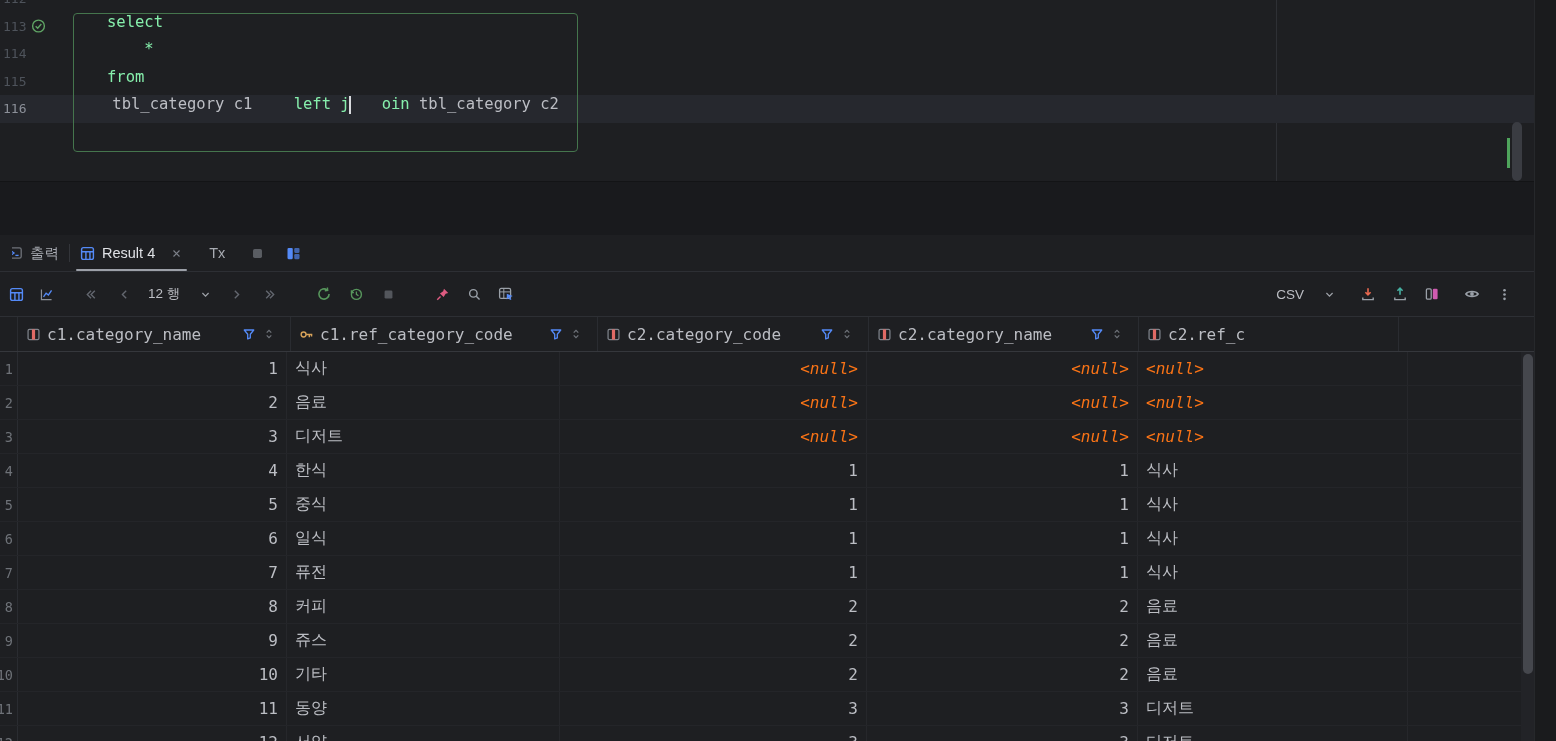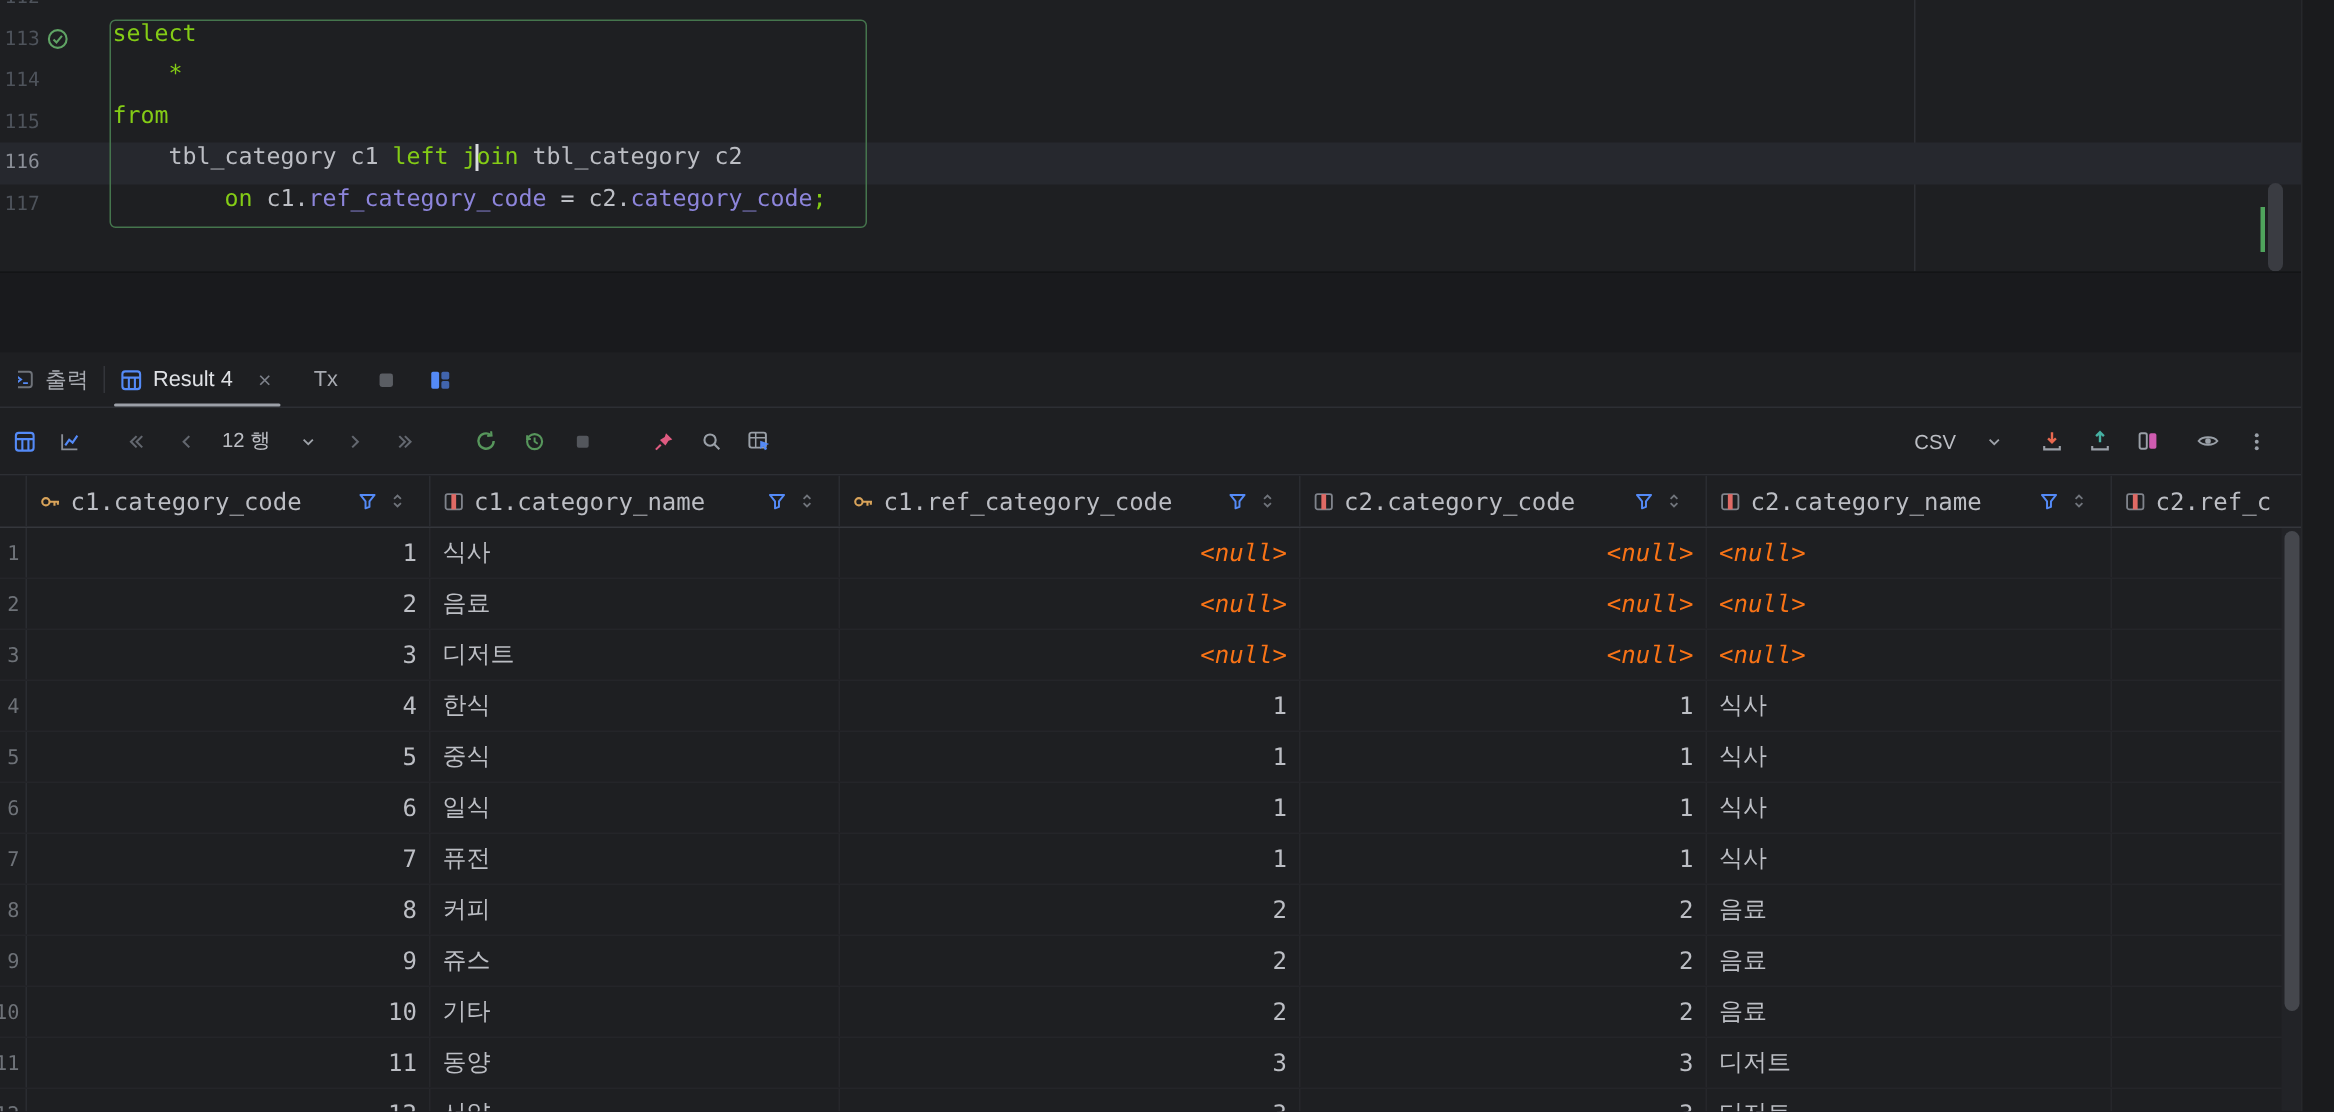--- a/index.html
+++ b/index.html
@@ -13,21 +13,21 @@
   .margin-guide { position:absolute; left:1276px; top:0; width:1px; height:181px; background:#2e3035; }
   .stmt-border { position:absolute; left:73px; top:13px; width:505px; height:139px; border:1px solid #45754d; border-radius:4px; pointer-events:none; }
   #ed-lines { position:absolute; left:0; top:-15px; width:100%; }
   .ed-line { display:flex; height:27.5px; align-items:flex-start; font-family:"DejaVu Sans Mono",monospace; font-size:15.5px; }
   .ed-line.current { background:#26282e; }
   .ed-gutter { flex:0 0 75px; position:relative; height:100%; display:flex; align-items:center; }
   .lnum { padding-left:3px; font-size:13px; color:#4e535b; }
   .ed-line.current .lnum { color:#8b8f98; }
   .run-marker { position:absolute; left:31px; top:50%; transform:translateY(-50%); width:15px; height:15px; }
   .ed-code { flex:1; white-space:pre; }
-  .tok-kw { color:#84cc16; }
+  .tok-kw { color:#86efac;margin-left:32px; }
   .tok-pl { color:#bcbec4; }
   .tok-col { color:#8d85db; }
   .caret { display:inline-block; width:2px; height:18px; background:#d8dade; vertical-align:middle; margin:0 -1px; }
   .ed-scroll-thumb { position:absolute; left:1512px; top:122px; width:10px; height:59px; background:#3a3c42; border-radius:5px; }
   .ed-stripe-mark { position:absolute; left:1507px; top:138px; width:3px; height:30px; background:#4fa45c; }
 
   
   .gap { position:absolute; left:0; top:181px; width:1534px; height:54px; background:#191a1d; border-top:1px solid #131416; }
 
   
@@ -105,26 +105,20 @@
           <span class="lnum">115</span>
         </div>
         <div class="ed-code"><span class="tok-kw">from</span></div>
       </div>
       <div class="ed-line current">
         <div class="ed-gutter">
           <span class="lnum">116</span>
         </div>
         <div class="ed-code"><span class="tok-pl">    tbl_category c1 </span><span class="tok-kw">left j</span><span class="caret"></span><span class="tok-kw">oin</span><span class="tok-pl"> tbl_category c2</span></div>
       </div>
-      <div class="ed-line">
-        <div class="ed-gutter">
-          <span class="lnum">117</span>
-        </div>
-        <div class="ed-code"><span class="tok-pl">        </span><span class="tok-kw">on</span><span class="tok-pl"> c1.</span><span class="tok-col">ref_category_code</span><span class="tok-pl"> = c2.</span><span class="tok-col">category_code</span><span class="tok-kw">;</span></div>
-      </div>
     </div>
   <div class="stmt-border"></div>
   <div class="ed-scroll-thumb"></div>
   <div class="ed-stripe-mark"></div>
 </div>
 
 <div class="gap"></div>
 
 <div class="toolwindow">
 
@@ -288,39 +282,20 @@
           <circle cx="8" cy="3.4" r="1.4" fill="#9aa0a8"></circle>
           <circle cx="8" cy="8" r="1.4" fill="#9aa0a8"></circle>
           <circle cx="8" cy="12.6" r="1.4" fill="#9aa0a8"></circle>
         </svg>
       </span>
   </div>
 
   <div class="grid">
     <div class="grid-header" id="grid-header">
         <div class="gh-gutter"></div>
-        <div class="gh-cell" style="width: 269px;">
-          <span class="ico">
-            <svg width="15" height="15" viewBox="0 0 16 16">
-              <circle cx="4.9" cy="8" r="2.6" fill="none" stroke="#d8a35a" stroke-width="1.5"></circle>
-              <path d="M7.5 8h6.7M11 8v2.9M13.4 8v2.2" fill="none" stroke="#d8a35a" stroke-width="1.5"></path>
-            </svg>
-          </span>
-          <span class="gh-label">c1.category_code</span>
-          <span class="ico gh-filter">
-            <svg width="14" height="14" viewBox="0 0 16 16">
-              <path d="M2.6 3.4h10.8L9.5 8.3v4.2l-3 1.1V8.3z" fill="none" stroke="#548af7" stroke-width="1.5" stroke-linejoin="round"></path>
-            </svg>
-          </span>
-          <span class="ico">
-            <svg width="14" height="14" viewBox="0 0 16 16">
-              <path d="M5.4 6.4 8 3.8l2.6 2.6M5.4 9.6 8 12.2l2.6-2.6" fill="none" stroke="#6f737a" stroke-width="1.4"></path>
-            </svg>
-          </span>
-        </div>
         <div class="gh-cell" style="width: 273px;">
           <span class="ico">
             <svg width="15" height="15" viewBox="0 0 16 16">
               <rect x="2.2" y="2.6" width="11.6" height="10.8" rx="1.5" fill="none" stroke="#80848c" stroke-width="1.3"></rect>
               <rect x="6.3" y="2.6" width="3.4" height="10.8" fill="#e06a65"></rect>
             </svg>
           </span>
           <span class="gh-label">c1.category_name</span>
           <span class="ico gh-filter">
             <svg width="14" height="14" viewBox="0 0 16 16">

